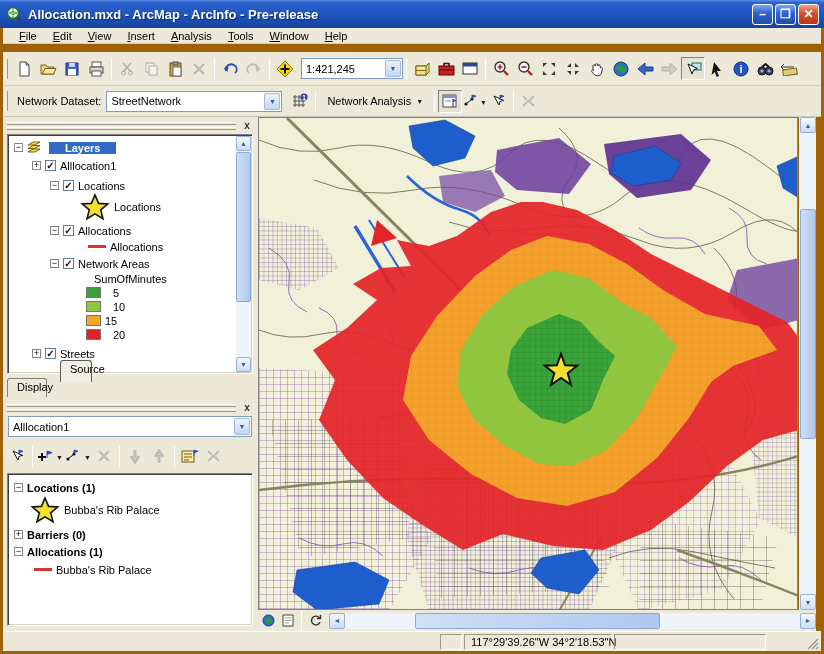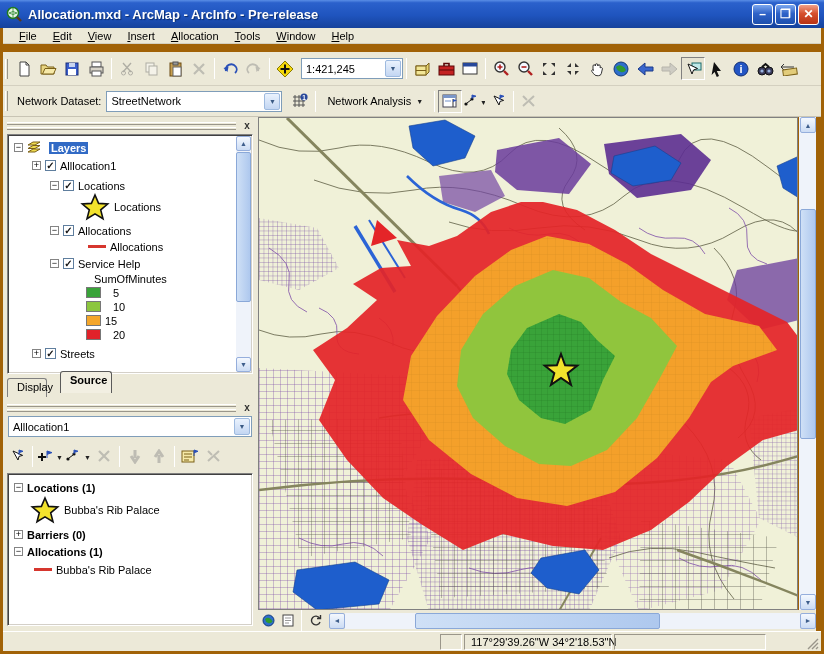--- a/index.html
+++ b/index.html
@@ -42,21 +42,21 @@
   .panel-head { position:absolute; left:0; width:255px; height:13px; }
   .panel-head .hgrip { position:absolute; left:4px; right:22px; top:3px; height:3px; border-top:1px solid #fff; border-bottom:1px solid #9a968a; }
   .panel-head .hgrip2 { position:absolute; left:4px; right:22px; top:8px; height:3px; border-top:1px solid #fff; border-bottom:1px solid #9a968a; }
   .panel-x { position:absolute; right:4px; top:0; width:14px; height:13px; display:flex; align-items:center; justify-content:center; font-size:10px; font-weight:bold; color:#333; border:1px solid transparent; }
   .whitebox { position:absolute; background:#fff; border:1px solid; border-color:#808080 #fff #fff #808080; box-shadow:inset 1px 1px 0 #404040 , inset -1px -1px 0 #D4D0C8; }
 
   
   .trow { position:absolute; display:flex; align-items:center; gap:4px; white-space:nowrap; height:15px; }
   .pm { width:9px; height:9px; border:1px solid #848484; background:#fff; font-size:9px; line-height:7px; text-align:center; color:#000; flex:none; }
   .cb { width:11px; height:11px; border:1px solid #5F7E9E; background:#fff; font-size:10px; line-height:9px; text-align:center; color:#111; font-weight:bold; flex:none; }
-  .sel { background:#316AC5; color:#fff; padding:0 2px; }
+  .sel { background:#316AC5; color:#fff; padding:0 16px; }
   .swatch { width:15px; height:11px; border:1px solid #777; flex:none; }
   .redline { width:18px; height:3px; background:#D6362E; flex:none; }
   .boldlbl { font-weight:bold; }
 
   
   .tab { position:absolute; height:19px; background:#ECE9D8; border:1px solid #808080; border-bottom:none; border-radius:3px 3px 0 0; padding:2px 9px 0; }
   .tab.front { height:22px; border-color:#5a5a5a; background:#F2EFE2; z-index:2; }
 
   
   .sb-btn { background:linear-gradient(180deg,#F4F8FE,#CCDCF4); border:1px solid #95AEDC; border-radius:2px; color:#3E5E8C; display:flex; align-items:center; justify-content:center; font-size:7px; }
@@ -86,21 +86,21 @@
     <span class="winbtn">–</span>
     <span class="winbtn">❐</span>
     <span class="winbtn close">✕</span>
   </div>
 
   <div id="menubar">
     <span class="menu-item">File</span>
     <span class="menu-item">Edit</span>
     <span class="menu-item">View</span>
     <span class="menu-item">Insert</span>
-    <span class="menu-item">Allocation</span>
+    <span class="menu-item">Analysis</span>
     <span class="menu-item">Tools</span>
     <span class="menu-item">Window</span>
     <span class="menu-item">Help</span>
   </div>
 
   <div id="toolbar1" class="toolbar">
     <span class="grip"></span>
     <span class="ti">
         <svg width="16" height="16">
           <path d="M4,1 h6 l3,3 v11 h-9 z" fill="#fff" stroke="#444"></path>
@@ -383,21 +383,21 @@
         <span>Allocations</span>
       </div>
       <div class="trow" style="left:80px; top:104px;">
         <span class="redline"></span>
         <span>Allocations</span>
       </div>
 
       <div class="trow" style="left:42px; top:121px;">
         <span class="pm">−</span>
         <span class="cb">✓</span>
-        <span>Service Help</span>
+        <span>Network Areas</span>
       </div>
       <div class="trow" style="left:86px; top:136px;text-align:right;">
         <span>SumOfMinutes</span>
       </div>
       <div class="trow" style="left:78px; top:151px; height:13px;">
         <span class="swatch" style="background-color: rgb(57, 163, 57);"></span>
         <span style="margin-left:8px">5</span>
       </div>
       <div class="trow" style="left:78px; top:165px; height:13px;">
         <span class="swatch" style="background-color: rgb(140, 198, 62);"></span>
@@ -413,21 +413,21 @@
       </div>
 
       <div class="trow" style="left:24px; top:211px;">
         <span class="pm">+</span>
         <span class="cb">✓</span>
         <span>Streets</span>
       </div>
     </div>
 
     <div class="tab" style="left:4px; top:261px; width:40px;"><span>Display</span></div>
-    <div class="tab front" style="left:57px; top:254px; width:52px;font-weight:bold;"><span>Source</span></div>
+    <div class="tab front" style="left:57px; top:243px; width:32px;"><span>Source</span></div>
 
     <div class="panel-head" style="top:284px">
       <span class="hgrip"></span>
         <span class="hgrip2"></span>
       <span class="panel-x">x</span>
     </div>
 
     <div class="combo abs" style="left:5px; top:299px; width:244px;">
       <span class="val">Alllocation1</span>
       <span class="dd">▼</span>

